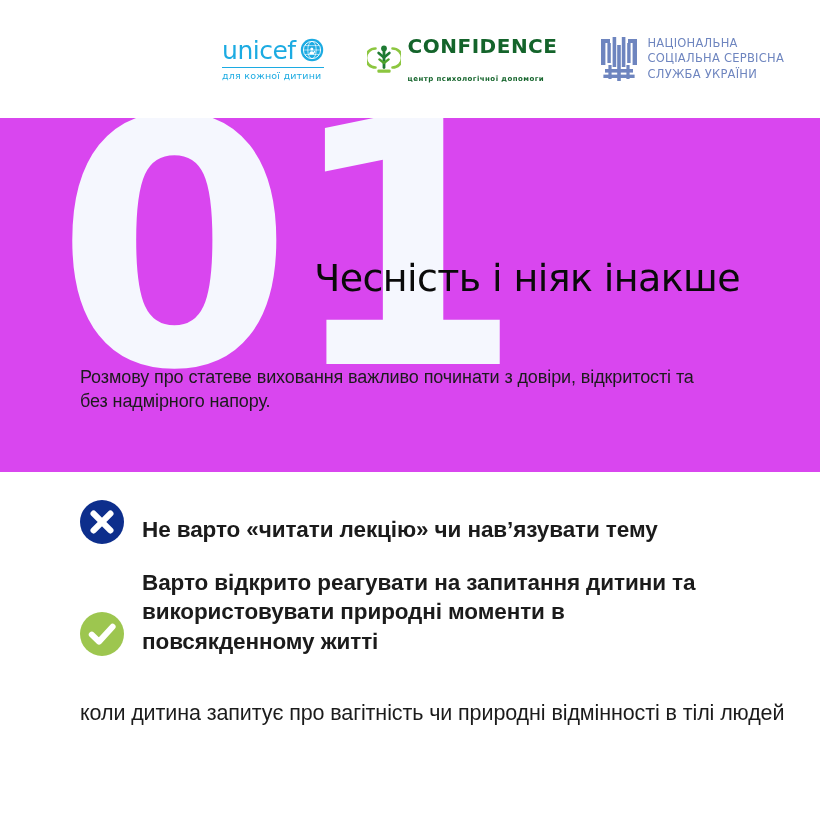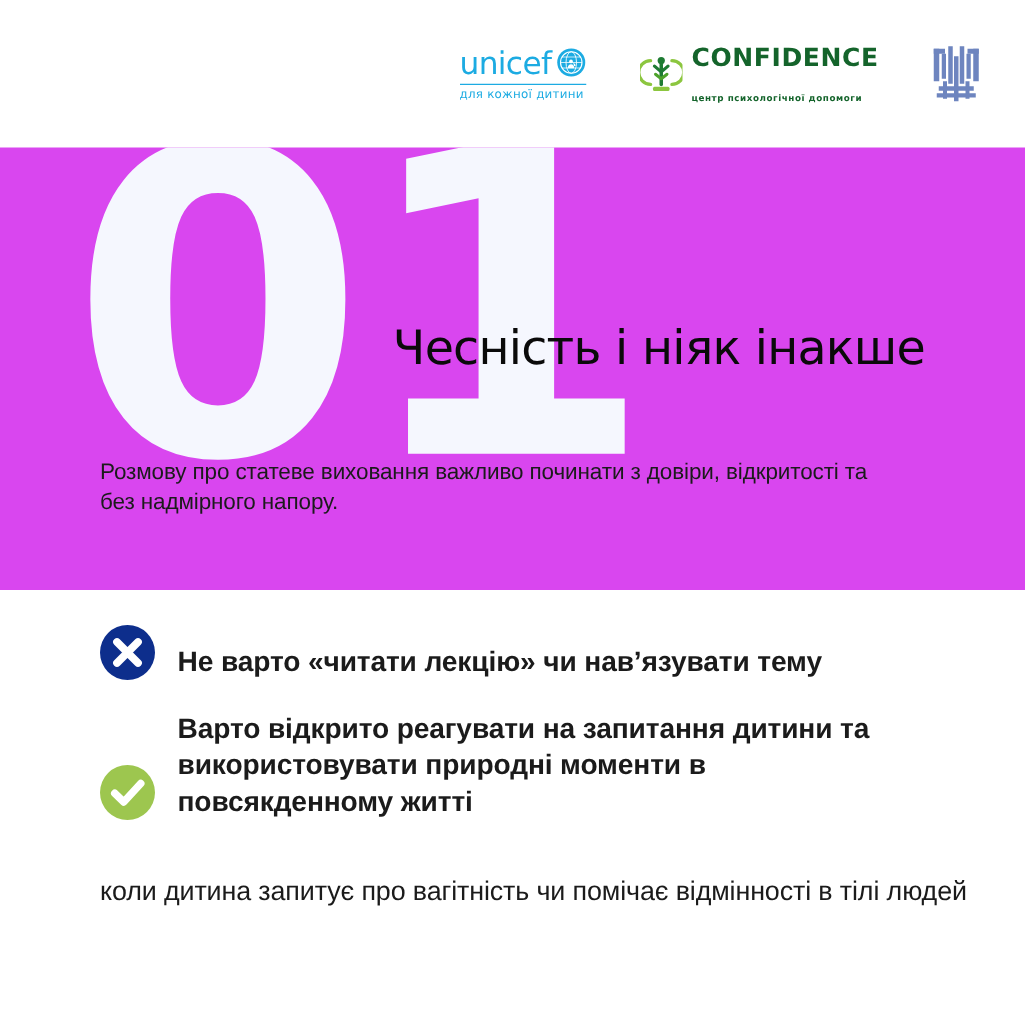--- a/index.html
+++ b/index.html
@@ -271,20 +271,25 @@
           <rect x="32.6" y="3" width="4.4" height="26"></rect>
           <rect x="28" y="3" width="9" height="4"></rect>
           <rect x="17.2" y="9" width="3.6" height="36"></rect>
           <rect x="5" y="33" width="28" height="3.6"></rect>
           <rect x="8.4" y="29" width="3.2" height="14"></rect>
           <rect x="26.4" y="29" width="3.2" height="14"></rect>
           <rect x="3.4" y="38.6" width="31.2" height="3.4"></rect>
         </g>
       </svg>
     </span>
+    <span class="nssu-text">
+      <span>НАЦІОНАЛЬНА</span>
+      <span>СОЦІАЛЬНА СЕРВІСНА</span>
+      <span>СЛУЖБА УКРАЇНИ</span>
+    </span>
   </div>
 
 </div>
 
 <div class="hero">
   <div class="hero-number">01</div>
   <div class="hero-title">Чесність і ніяк інакше</div>
   <div class="hero-lede">Розмову про статеве виховання важливо починати з довіри, відкритості та без надмірного напору.</div>
 </div>
 
@@ -306,14 +311,14 @@
         <circle cx="22" cy="22" r="22" fill="#9DC64F"></circle>
         <path d="M11.8 22.6 L19 29.6 L32.6 14.8" fill="none" stroke="#ffffff" stroke-width="6" stroke-linecap="round" stroke-linejoin="round"></path>
       </svg>
     </span>
     <span class="bullet-text">Варто відкрито реагувати на запитання дитини та використовувати природні моменти в повсякденному житті</span>
   </div>
 
 </div>
 
 <div class="example">
-  <div class="example-body">коли дитина запитує про вагітність чи помічає відмінності в тілі людей</div>
+  <div class="example-body">коли дитина запитує про вагітність чи природні відмінності в тілі людей</div>
 </div>
 
 </body></html>

